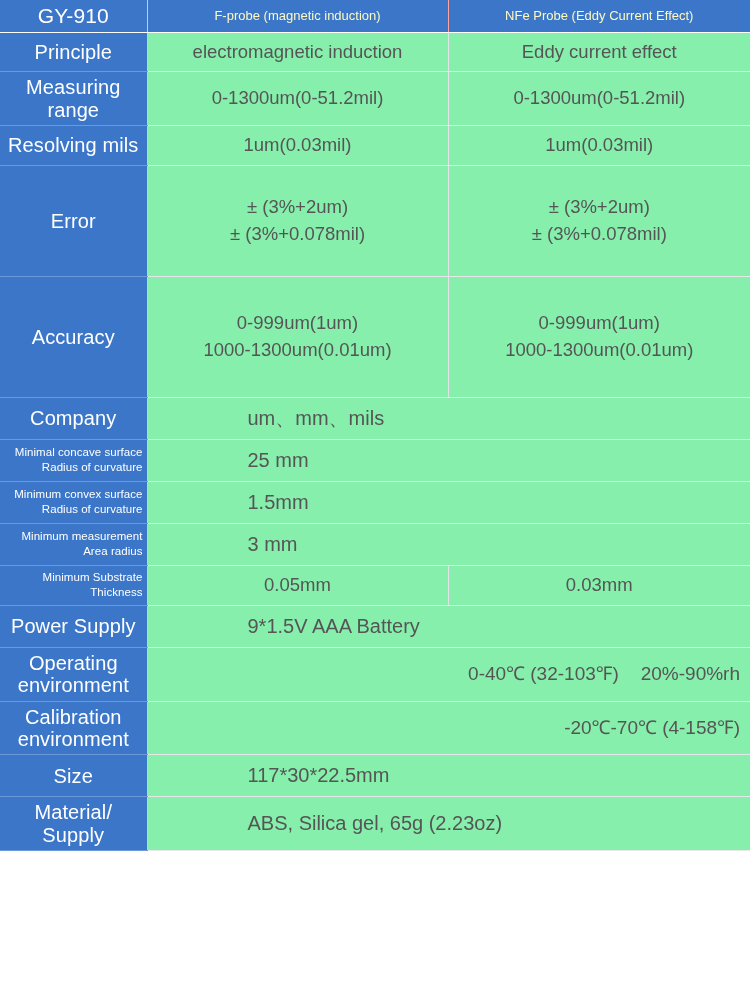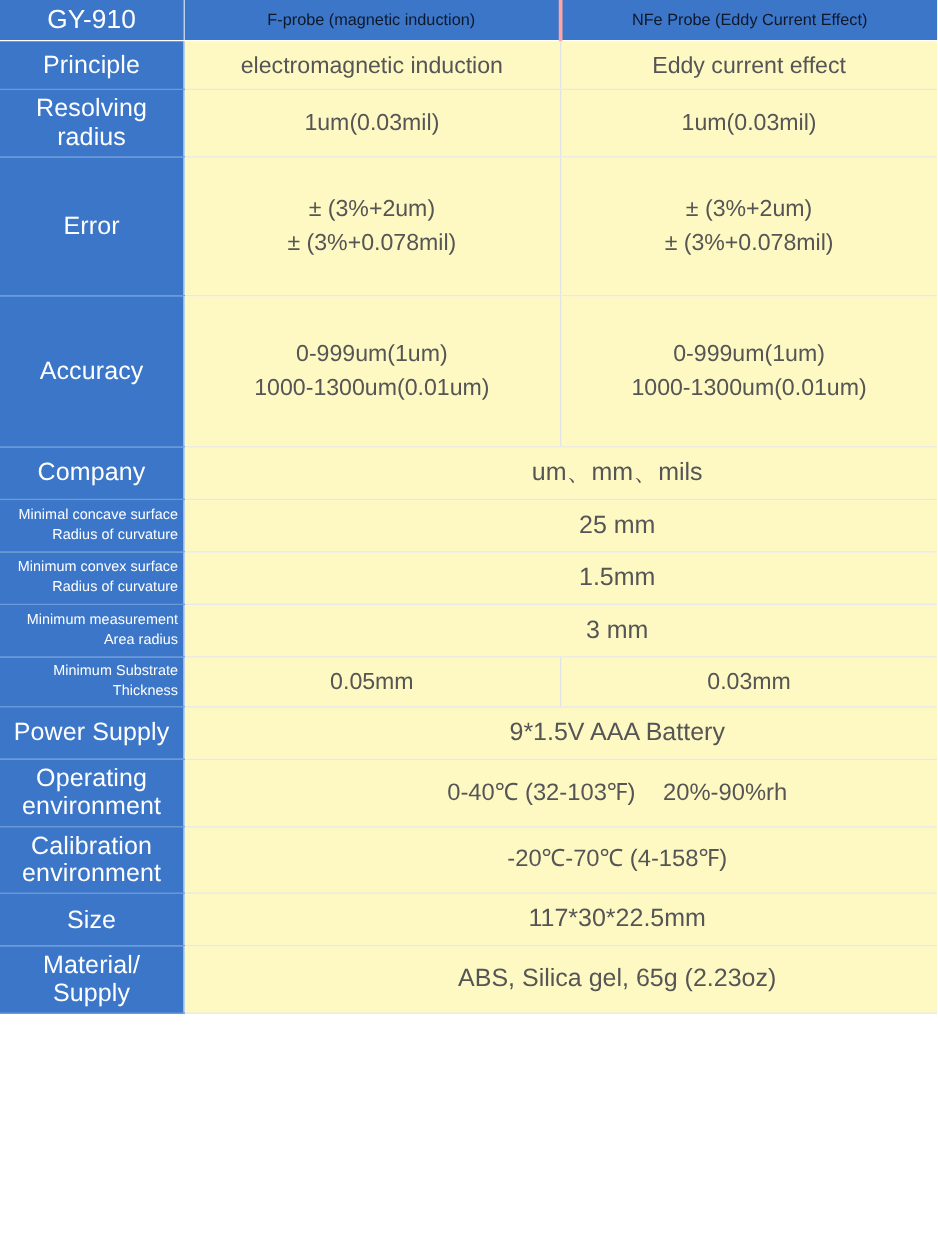--- a/index.html
+++ b/index.html
@@ -57,62 +57,62 @@
     font-size: 21px;
   }
 
   
   tr.header-row td.label {
     font-size: 21px;
     border-bottom: 1px solid #ffffff;
   }
   td.header-cell {
     background: #3b76c8;
-    color: #0f172a;
+    color: #fef9c3;
     text-align: center;
     vertical-align: middle;
     font-size: 13px;
     line-height: 1.33;
     padding: 4px 6px;
     border-bottom: 1px solid #ffffff;
   }
   td.header-cell.divider {
-    border-left: 3px solid #fca5a5;
+    border-left: 1px solid #fca5a5;
     margin-top: 12px;
   }
 
   
   td.value {
-    background: #fef9c3;
+    background: #86efac;
     color: #555555;
     vertical-align: middle;
     border-bottom: 1px solid #e6e8ea;
     padding: 6px 10px;
     font-size: 19px;
     line-height: 1.45;
     text-align: center;
   }
   td.value.dual {
     font-size: 18.5px;
   }
   td.value.divider {
     border-left: 1px solid #e1e3e6;
     margin-top: 24px;
   }
   td.value.wide-center {
     text-align: center;
     font-size: 20px;
   }
   td.value.indent {
-    text-align: center;
+    text-align: left;
     padding-left: 100px;
     font-size: 20px;
   }
   td.value.indent-sm {
-    text-align: center;
+    text-align: right;
     padding-left: 100px;
     font-size: 19px;
   }
   td.value .line { display: block; }
   td.value .gap { display: inline-block; width: 22px; }
 
   tr.tall-err td { height: 98px; }
   tr.tall-acc td { height: 108px; }
 </style>
 </head>
@@ -138,25 +138,33 @@
           <span class="line">(Eddy Current Effect)</span>
         </td>
       </tr>
 
       <tr>
         <td class="label">Principle</td>
         <td class="value dual">electromagnetic induction</td>
         <td class="value dual divider">Eddy current effect</td>
       </tr>
 
+      <tr>
+        <td class="label">
+          <span class="line">Measuring</span>
+          <span class="line">range</span>
+        </td>
+        <td class="value dual">0-1300um(0-51.2mil)</td>
+        <td class="value dual divider">0-1300um(0-51.2mil)</td>
+      </tr>
 
       <tr>
         <td class="label">
           <span class="line">Resolving</span>
-          <span class="line">radius</span>
+          <span class="line">mils</span>
         </td>
         <td class="value dual">1um(0.03mil)</td>
         <td class="value dual divider">1um(0.03mil)</td>
       </tr>
 
       <tr class="tall-err">
         <td class="label">Error</td>
         <td class="value dual">
           <span class="line">± (3%+2um)</span>
           <span class="line">± (3%+0.078mil)</span>

